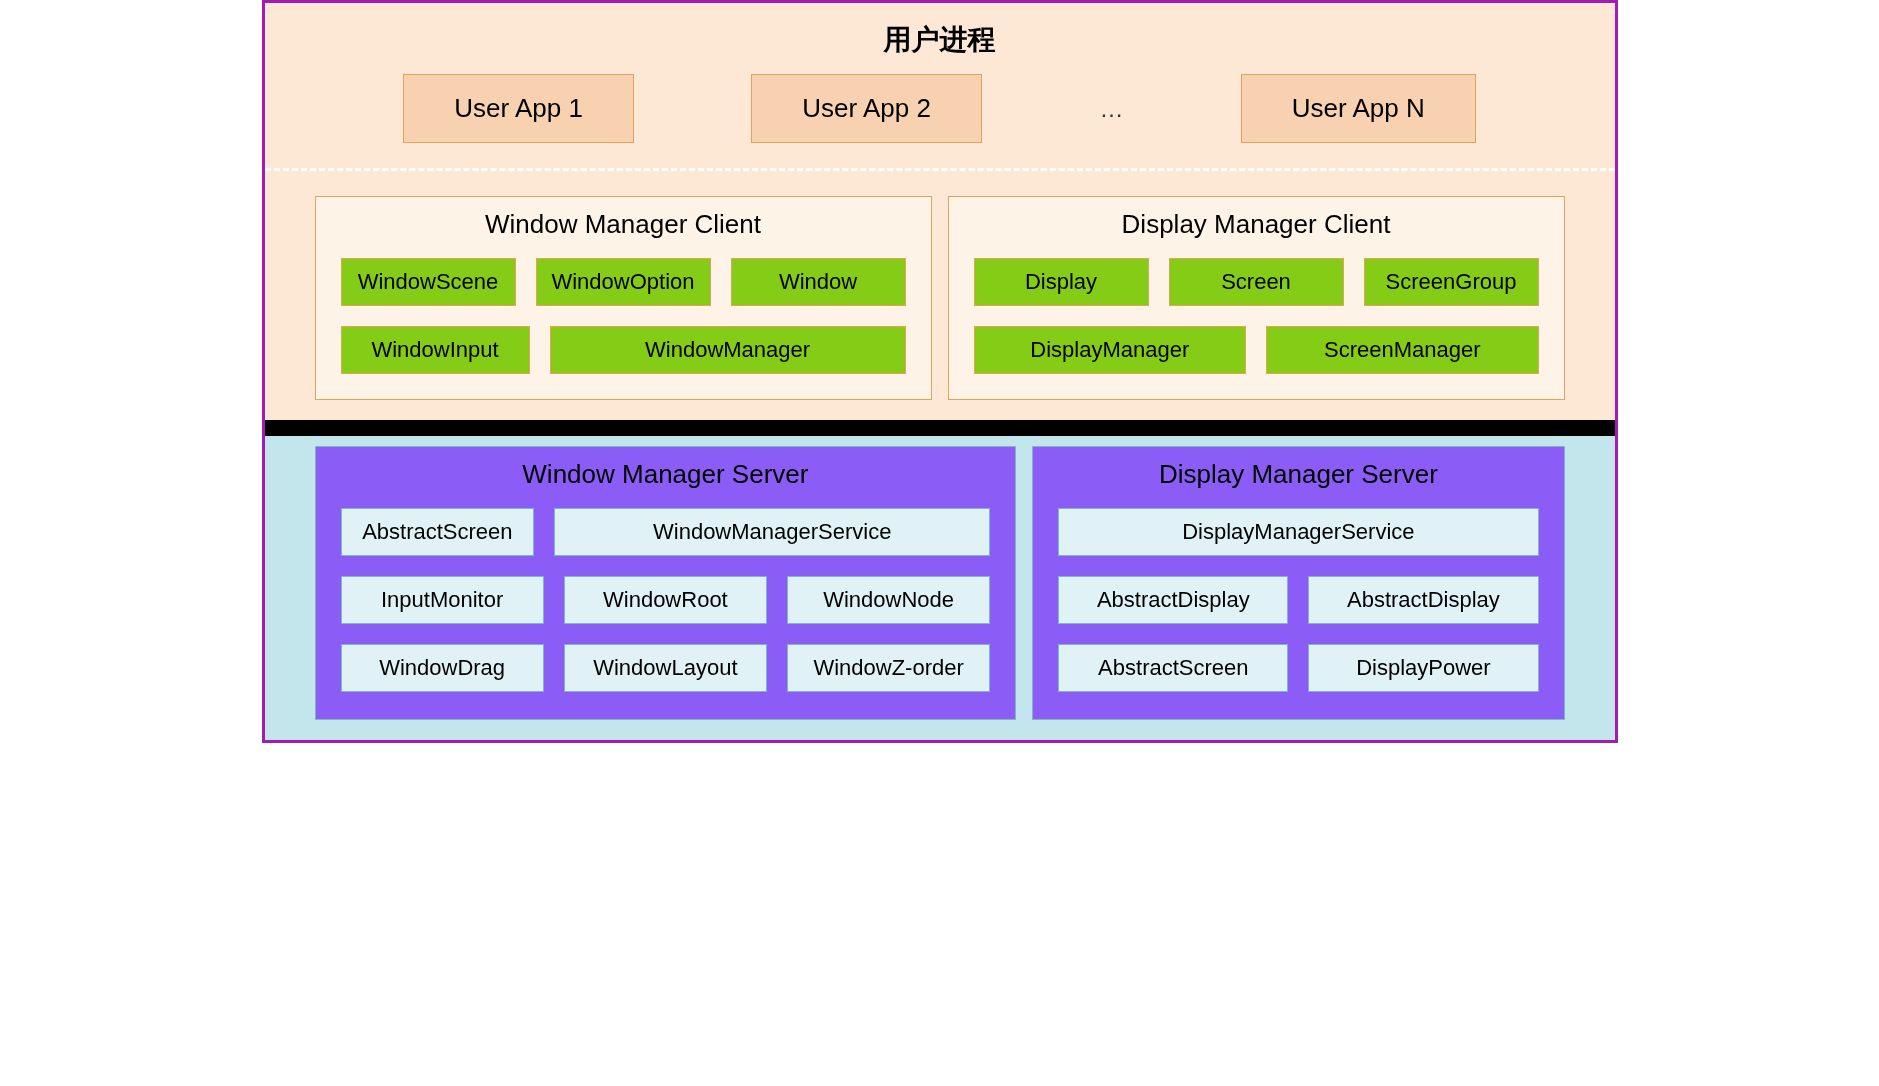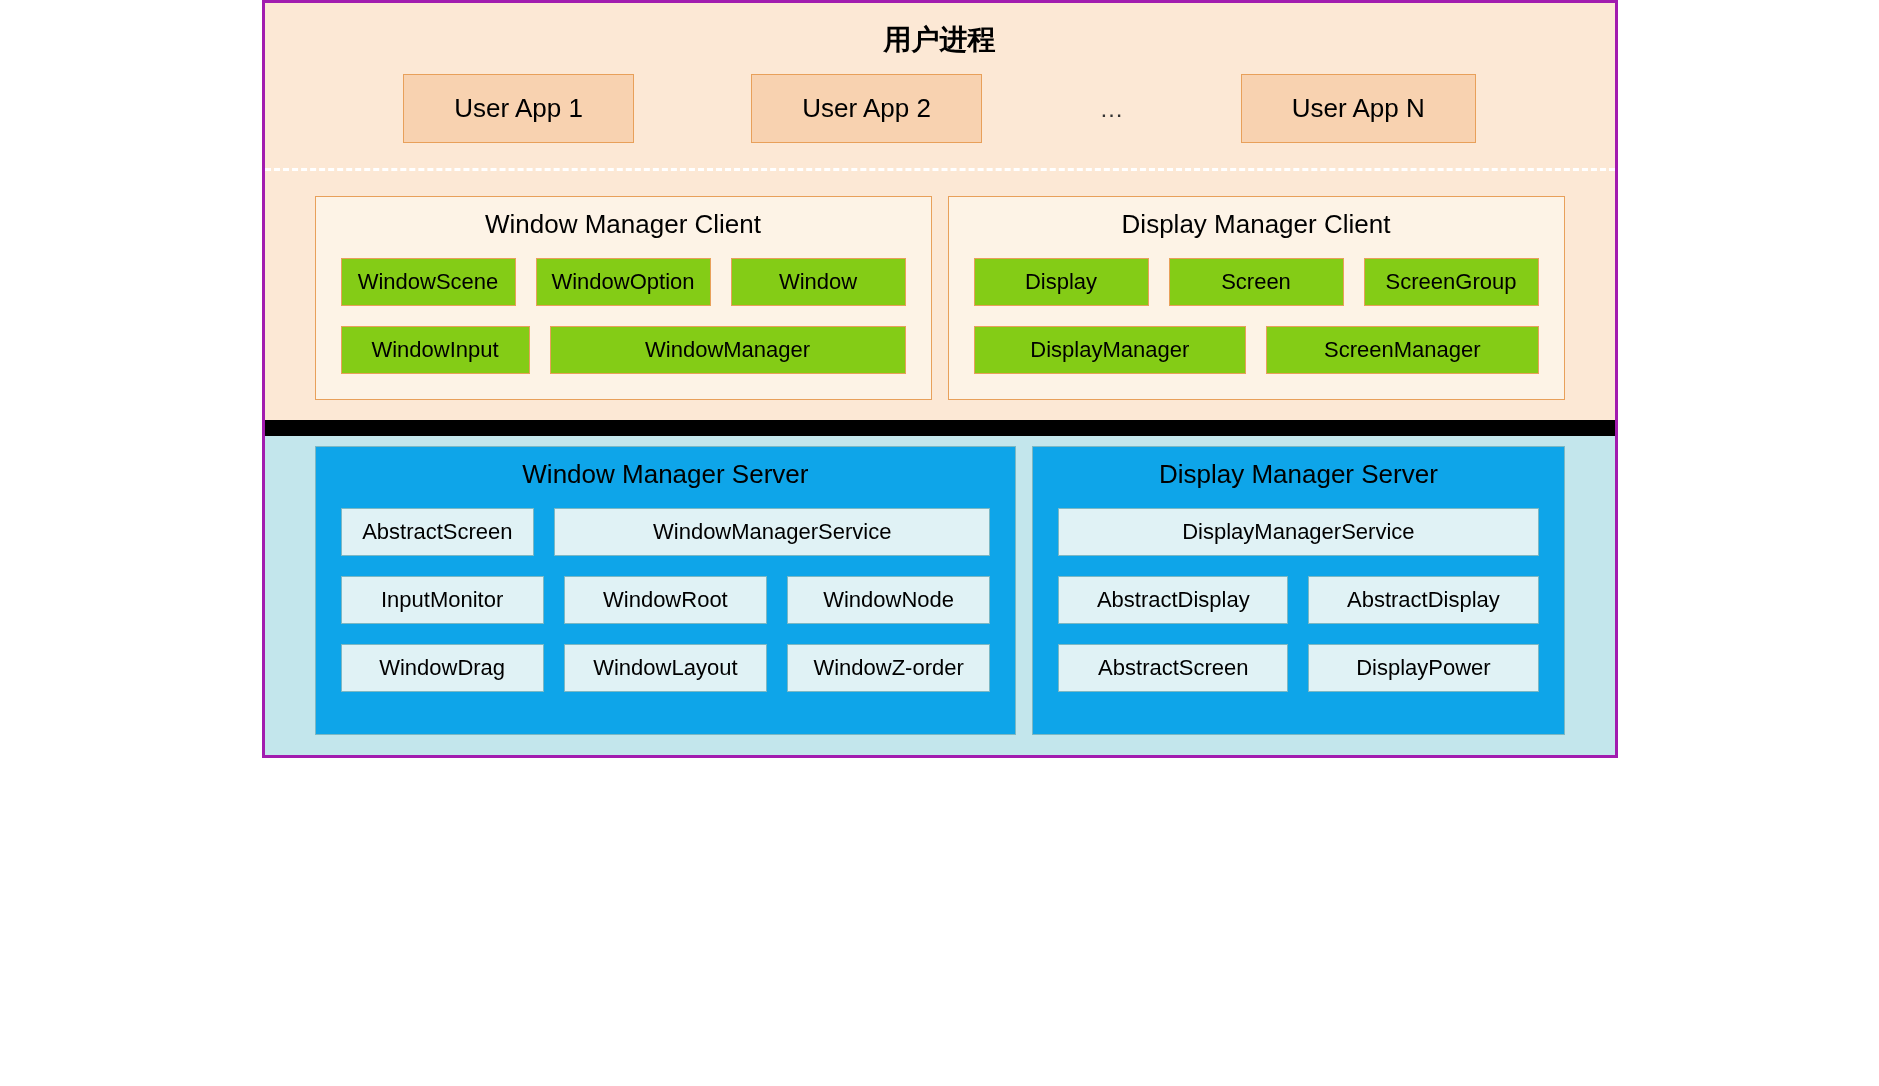--- a/index.html
+++ b/index.html
@@ -63,24 +63,24 @@
       gap: 16px;
       padding: 0 50px;
     }
     .client-panel-orange {
       background: #fdf3e6;
       border: 1.5px solid #e8a05a;
       flex: 1;
       padding: 12px 25px 25px 25px;
     }
     .client-panel-blue {
-      background: #0ea5e9;
+      background: #8b5cf6;
       border: 1.5px solid #7bb8c4;
       flex: 1;
-      padding: 12px 25px 42px 25px;
+      padding: 12px 25px 27px 25px;
     }
     .client-title {
       text-align: center;
       font-size: 26px;
       color: #000;
       margin-bottom: 18px;
     }
     .box-row {
       display: flex;
       gap: 20px;

